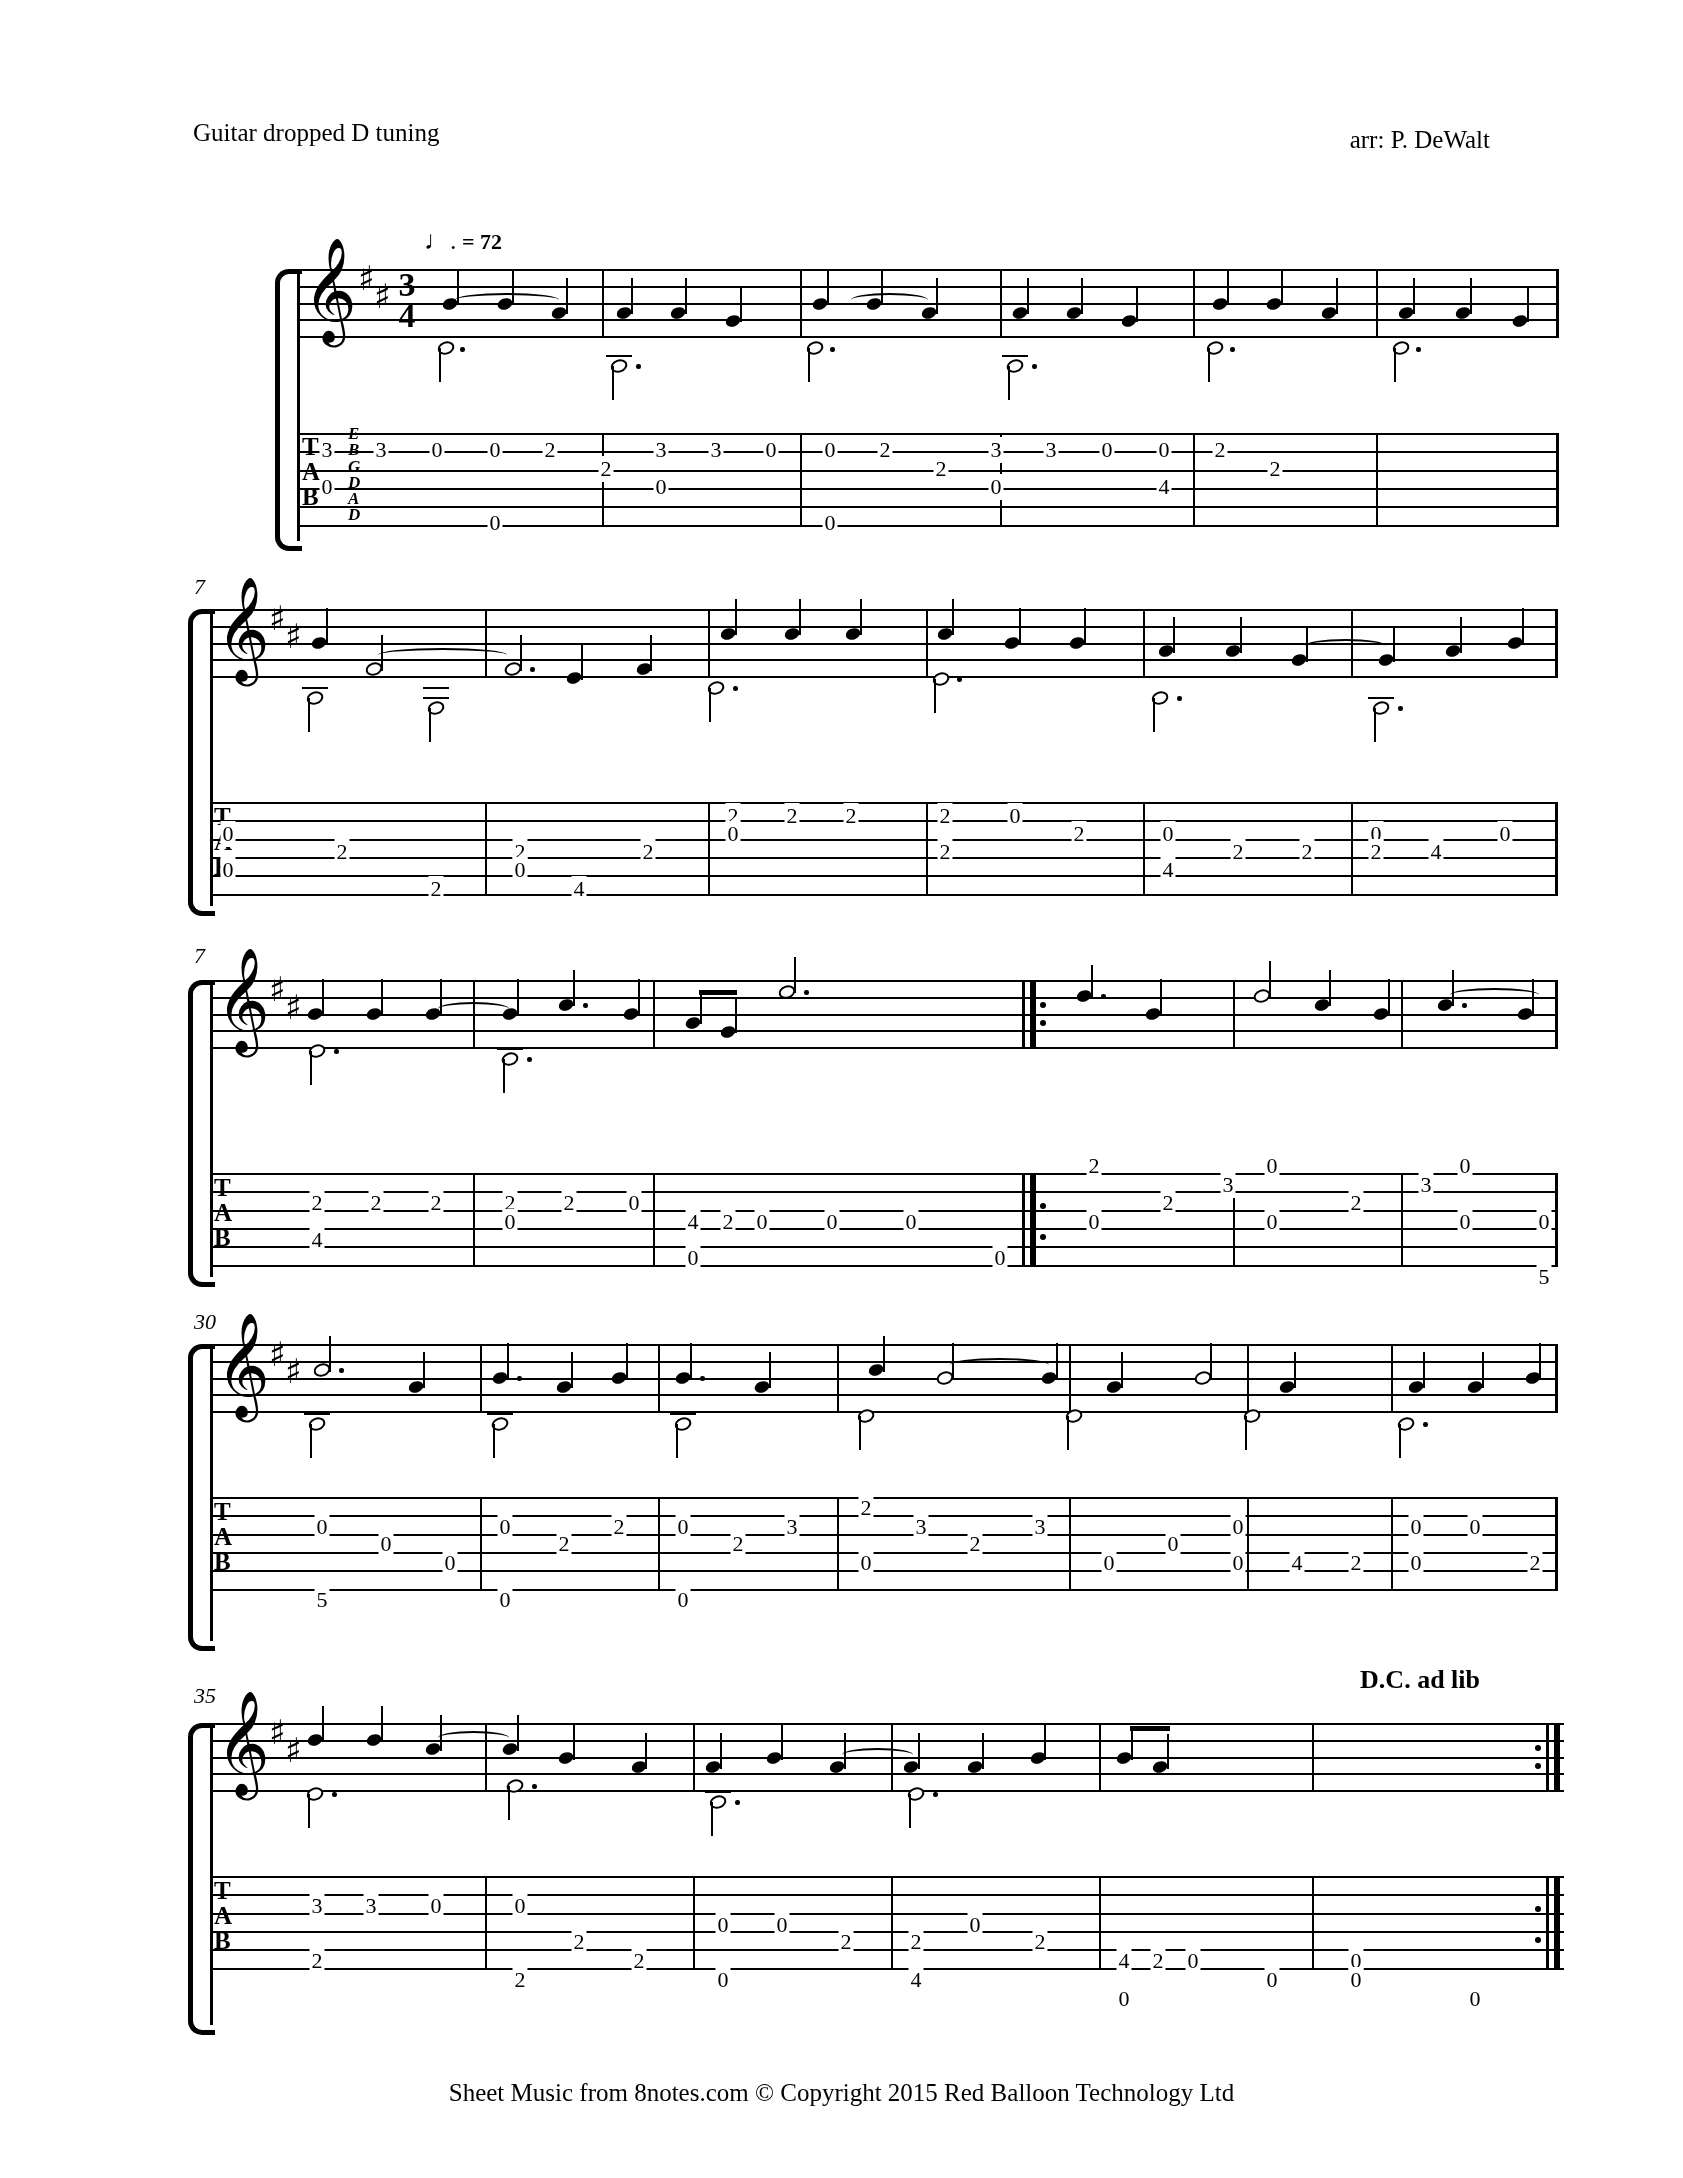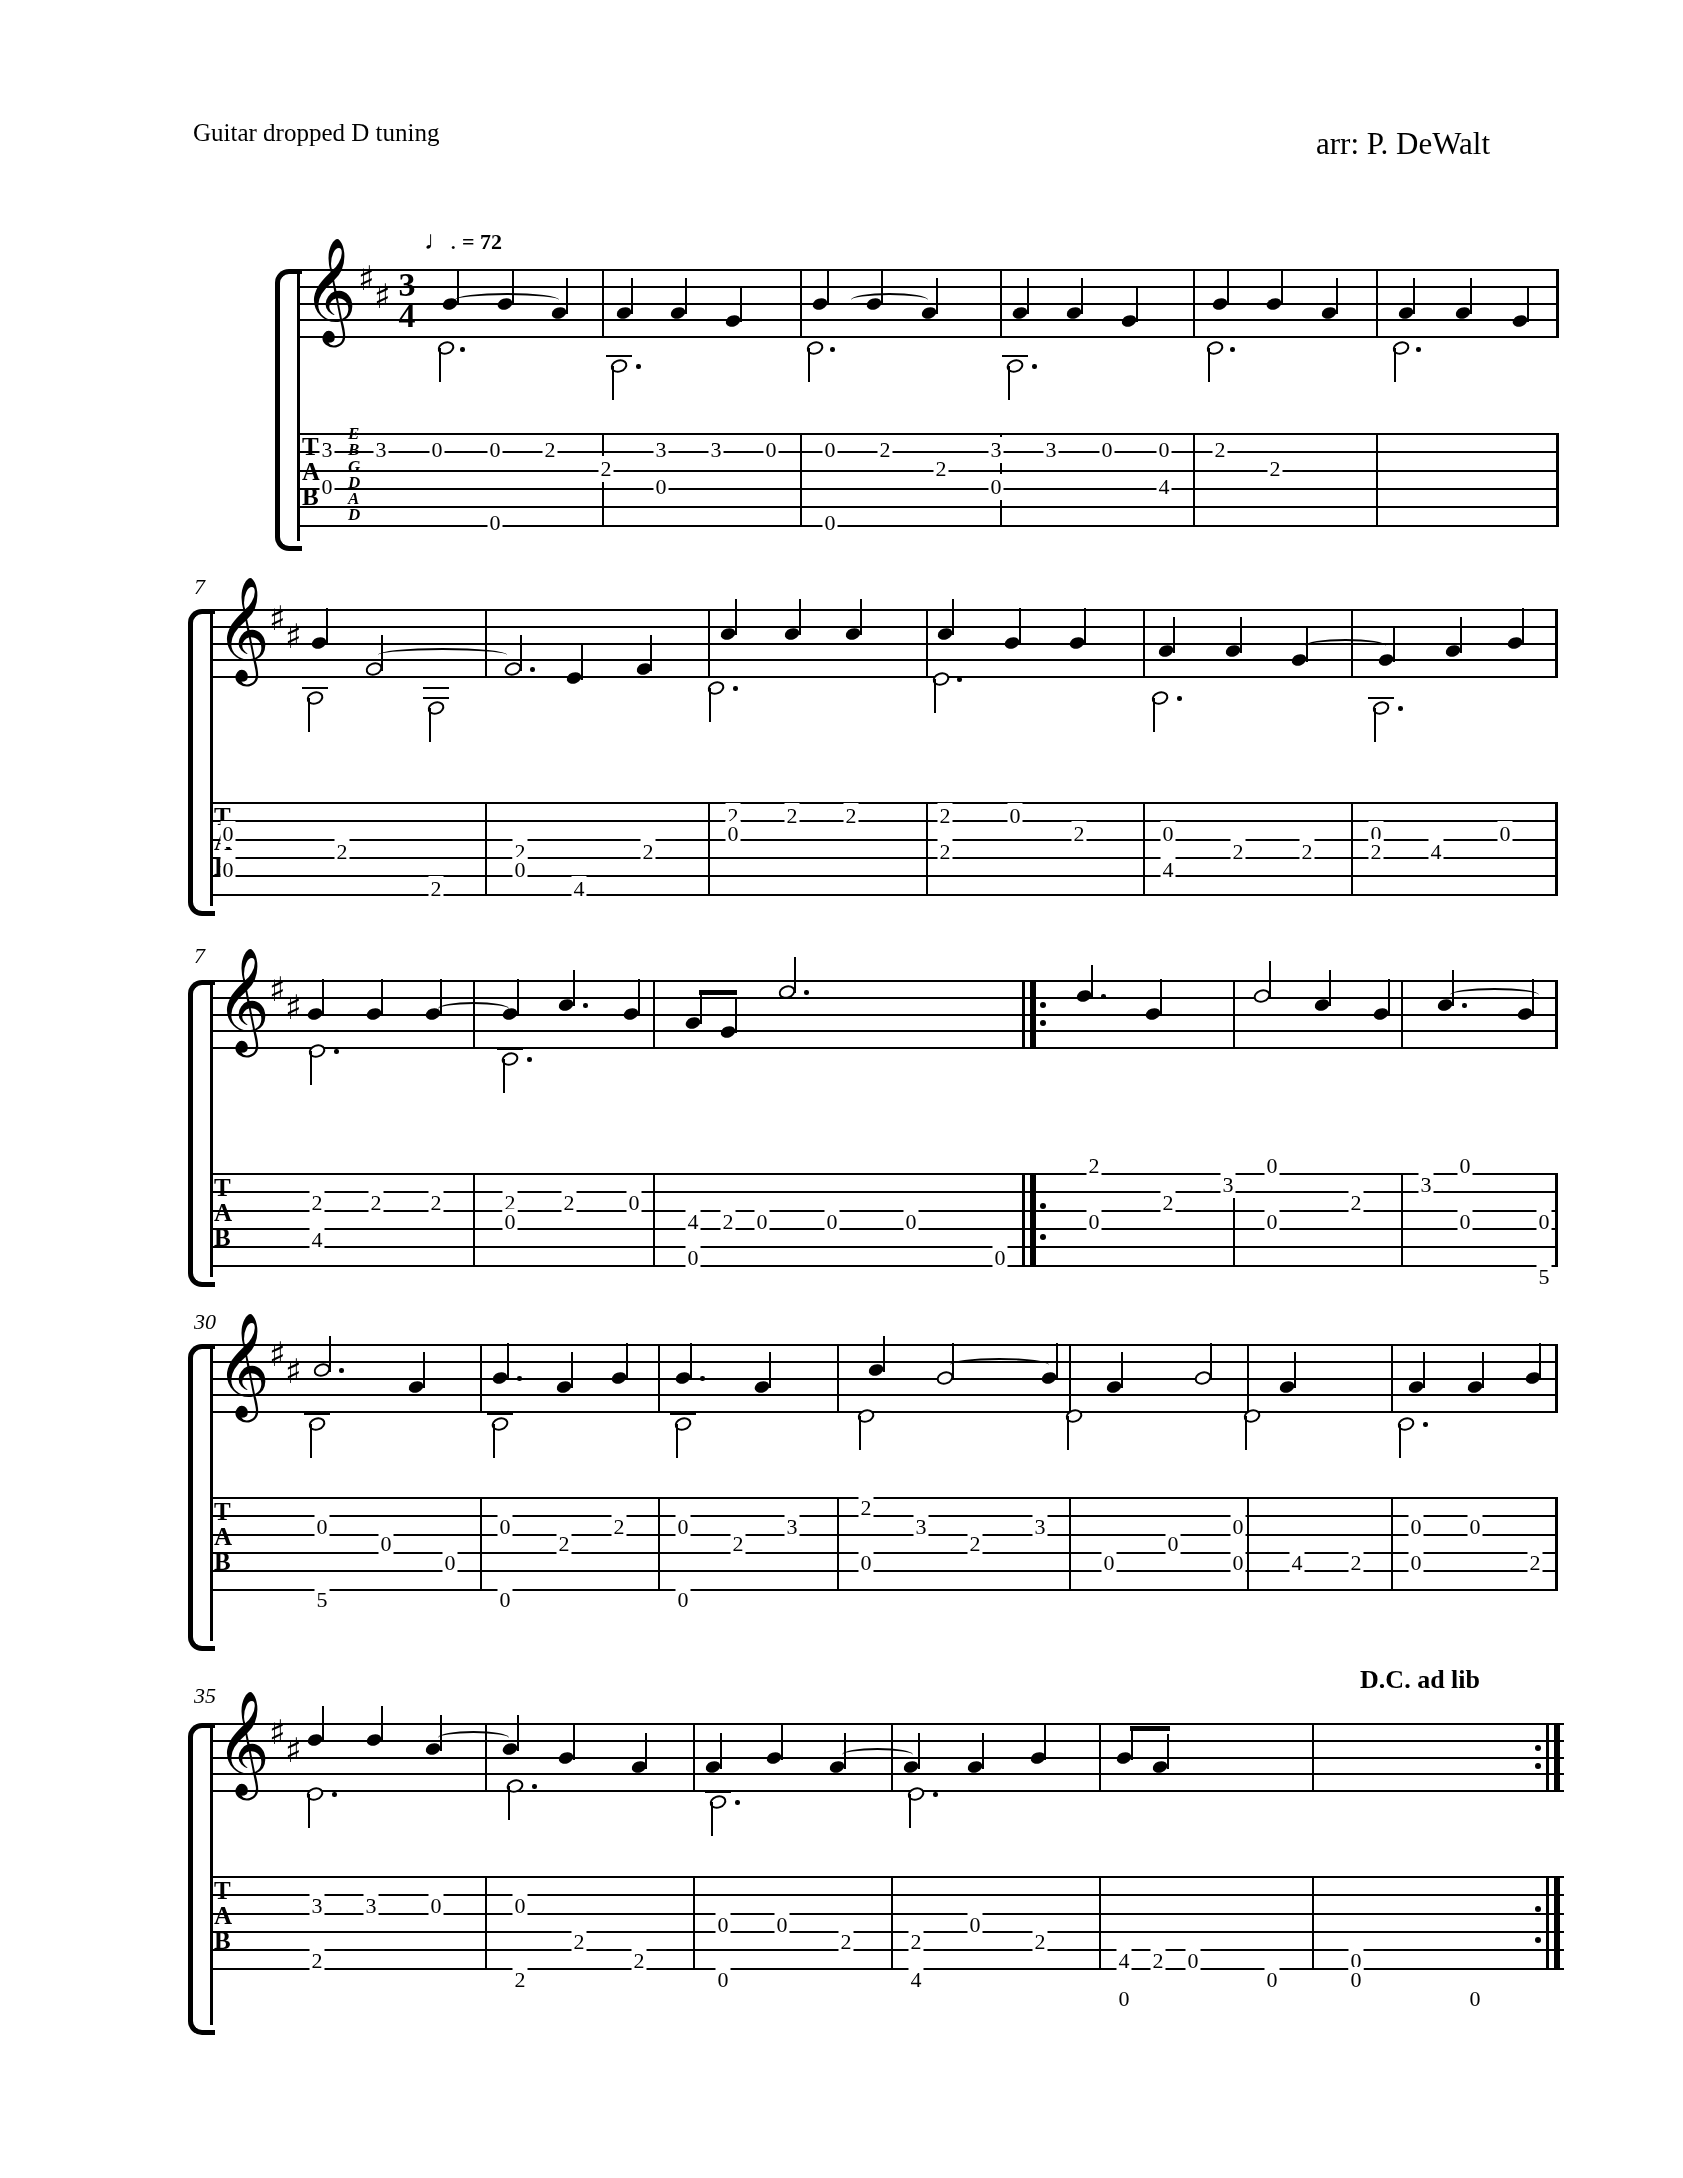--- a/index.html
+++ b/index.html
@@ -34,21 +34,21 @@
   .subtitle-left {
     position: absolute;
     top: 119px;
     left: 193px;
     font-size: 25px;
   }
   .subtitle-right {
     position: absolute;
     top: 126px;
     right: 193px;
-    font-size: 31px;
+    font-size: 25px;
   }
   .tempo {
     position: absolute;
     top: 226px;
     left: 424px;
     font-size: 22px;
     font-weight: bold;
     font-family: "Liberation Serif", serif;
   }
   .tempo .notehead {
@@ -219,20 +219,21 @@
   <div class="subtitle-left">Guitar dropped D tuning</div>
   <div class="subtitle-right">arr: P. DeWalt</div>
 
   <div class="tempo">
     <span class="notehead">♩.</span>
     <span>= 72</span>
   </div>
 
   <div class="dc-ad-lib">D.C. ad lib</div>
 
+  <div class="footer">Sheet Music from 8notes.com © Copyright 2015 Red Balloon Technology Ltd</div>
 
   <div class="system" style="left:0; top:0; width:1683px; height:554px;">
 
     <div class="brace" style="left:275px; top:269px; height:272px;"></div>
     <div class="barline" style="left:297px; top:269px; height:272px; width:3px;"></div>
 
     <div class="staff" style="top:269px; left:297px; width:1262px; height:69px;">
       <div class="line" style="top:0px;"></div>
       <div class="line" style="top:17px;"></div>
       <div class="line" style="top:34px;"></div>

